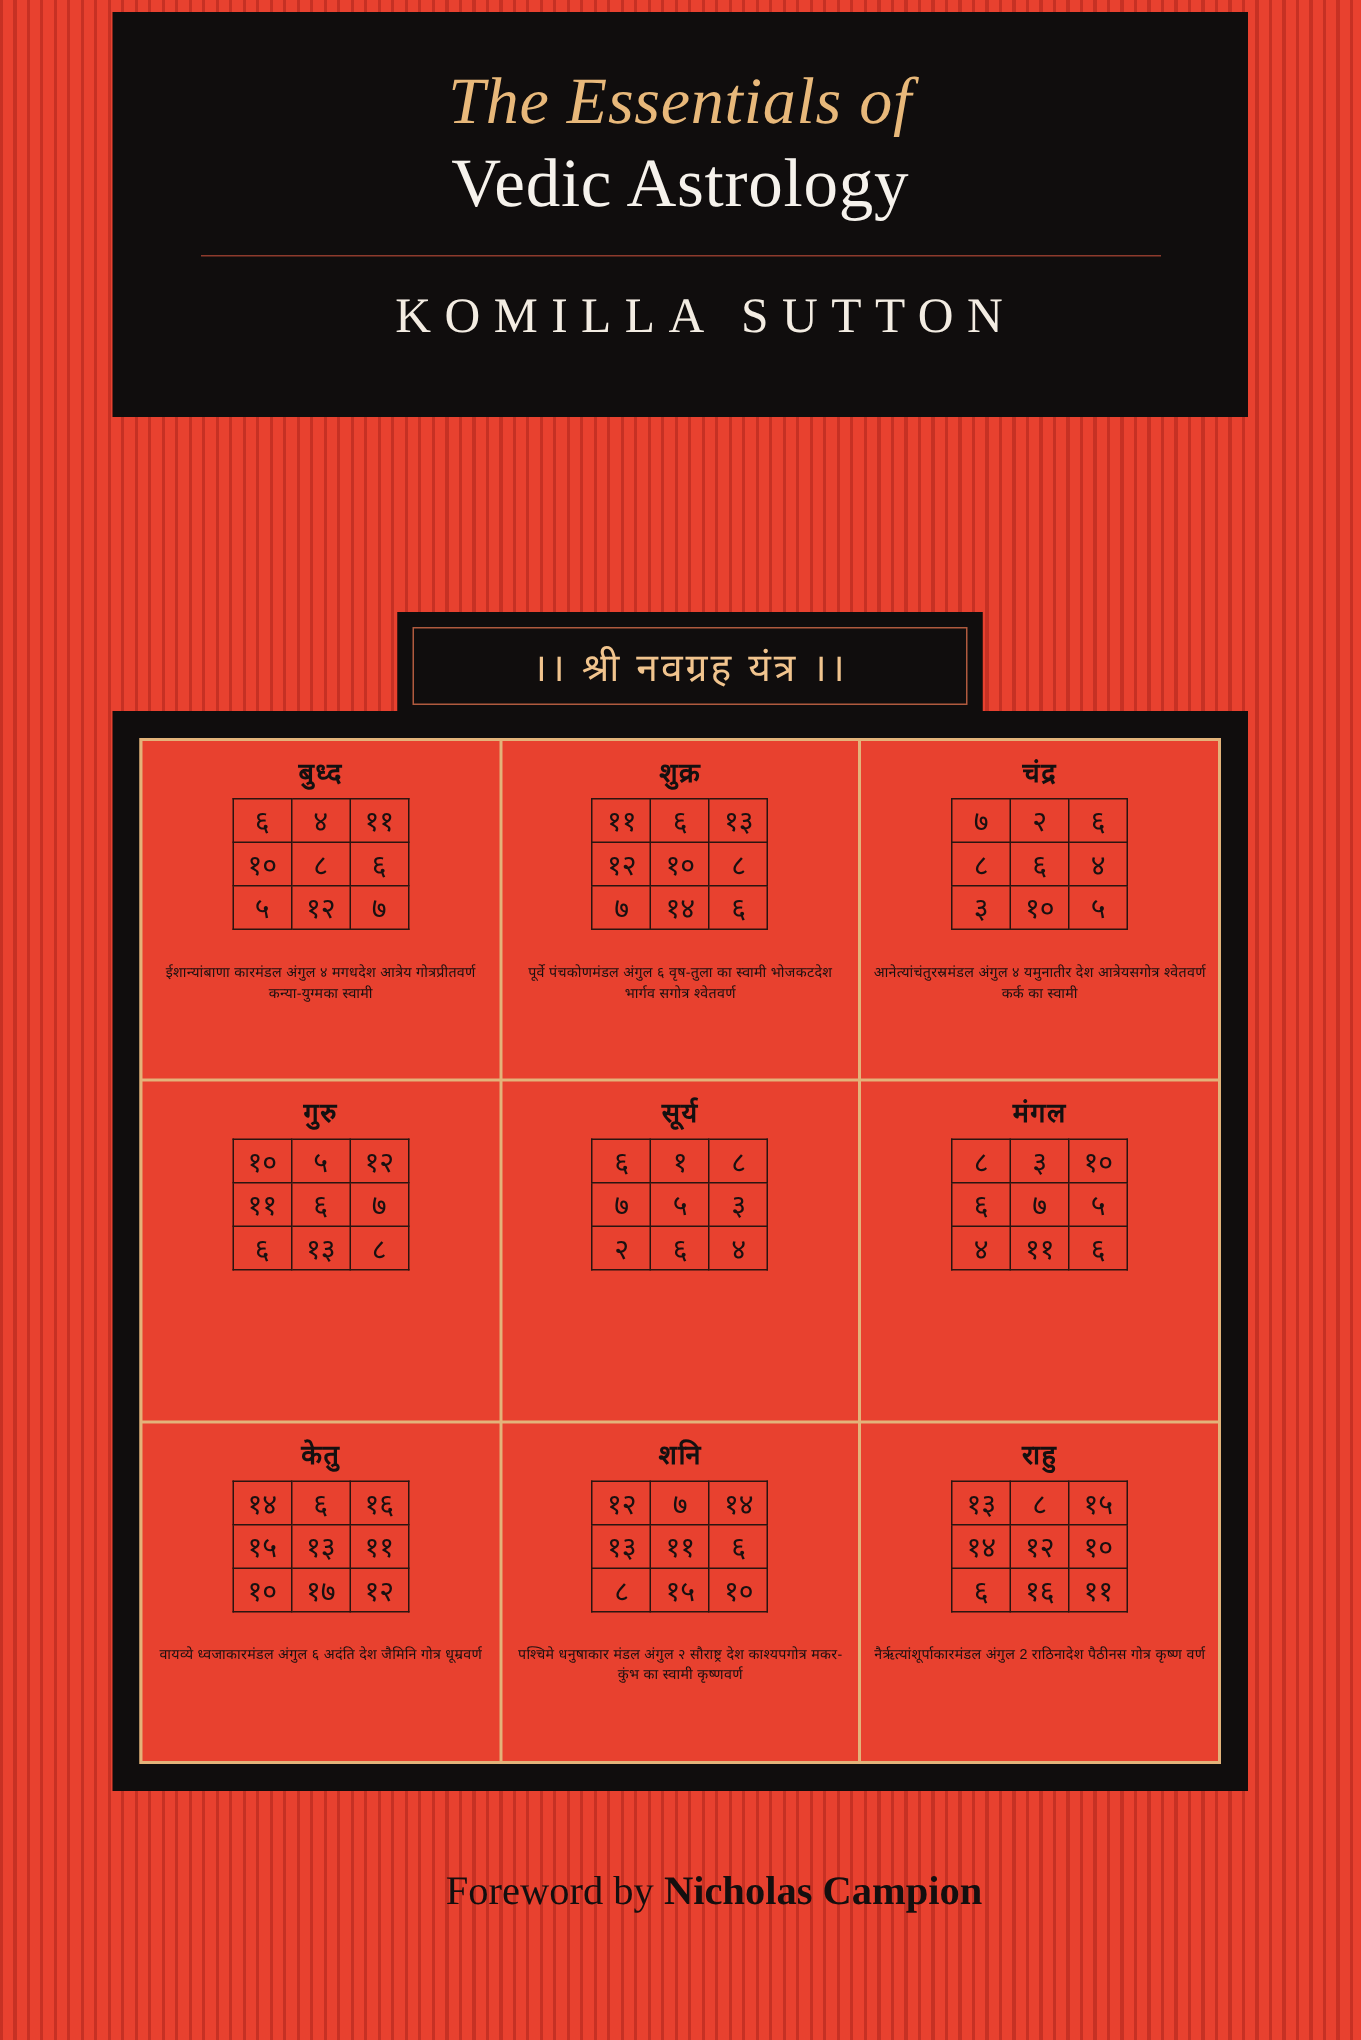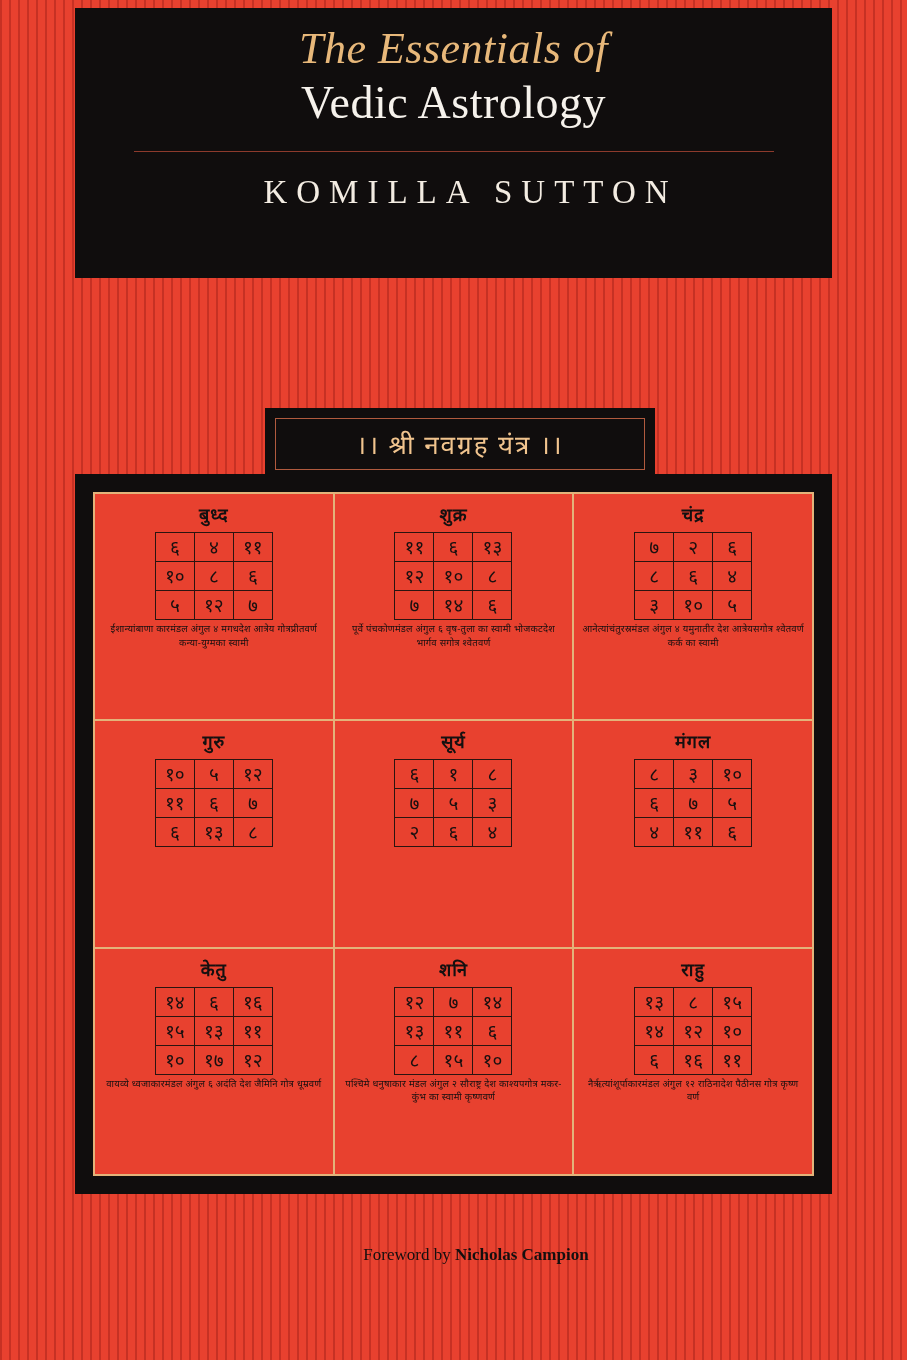--- a/index.html
+++ b/index.html
@@ -31,21 +31,21 @@
 
   
   .title-block {
     position: absolute;
     left: 75px;
     top: 8px;
     width: 757px;
     height: 270px;
     background: #100d0d;
     box-sizing: border-box;
-    padding-top: 16px;
+    padding-top: 35px;
     text-align: center;
   }
   .title-line1 {
     font-family: "Liberation Serif", serif;
     font-style: italic;
     font-size: 44px;
     color: #e8b87a;
     letter-spacing: 0.5px;
     line-height: 1.15;
   }
@@ -95,21 +95,21 @@
   }
   .yantra-header-inner {
     width: 96%;
     height: 76%;
     border: 1px solid #b05a3e;
     display: flex;
     align-items: center;
     justify-content: center;
   }
   .yantra-title {
-    font-family: Liberation Serif, serif;
+    font-family: Liberation Sans, sans-serif;
     color: #f1c48e;
     font-size: 26px;
     letter-spacing: 2px;
     white-space: nowrap;
   }
   .yantra-body {
     position: absolute;
     left: 0;
     top: 66px;
     width: 757px;
@@ -155,38 +155,38 @@
     border: 1px solid #2b1410;
     width: 36px;
     height: 26px;
     text-align: center;
     vertical-align: middle;
     font-size: 19px;
     color: #1a1010;
     font-family: "Liberation Sans", sans-serif;
   }
   .caption {
-    margin-top: 2px;
+    margin-top: 22px;
     padding: 0 8px;
     font-size: 9.5px;
     line-height: 1.45;
     color: #1a1010;
     text-align: center;
     letter-spacing: 0.2px;
   }
 
   
   .foreword {
     position: absolute;
     left: 0;
     right: 0;
     top: 1245px;
     text-align: center;
     font-family: "Liberation Serif", serif;
-    font-size: 17px;
+    font-size: 27px;
     color: #140f0f;
     font-weight: bold;
     padding-left: 45px;
   }
   .foreword .lead {
     font-weight: normal;
   }
 </style>
 </head>
 <body>
@@ -413,21 +413,21 @@
               <td>१२</td>
               <td>१०</td>
             </tr>
             <tr>
               <td>६</td>
               <td>१६</td>
               <td>११</td>
             </tr>
           </tbody>
             </table>
-          <div class="caption">नैर्ऋत्यांशूर्पाकारमंडल अंगुल १२ राठिनादेश पैठीनस गोत्र कृष्ण वर्ण</div>
+          <div class="caption">नैर्ऋत्यांशूर्पाकारमंडल अंगुल 2 राठिनादेश पैठीनस गोत्र कृष्ण वर्ण</div>
         </div>
 
       </div>
     </div>
   </div>
 
   <div class="foreword">
     <span class="lead">Foreword by </span><span>Nicholas Campion</span>
   </div>
 

